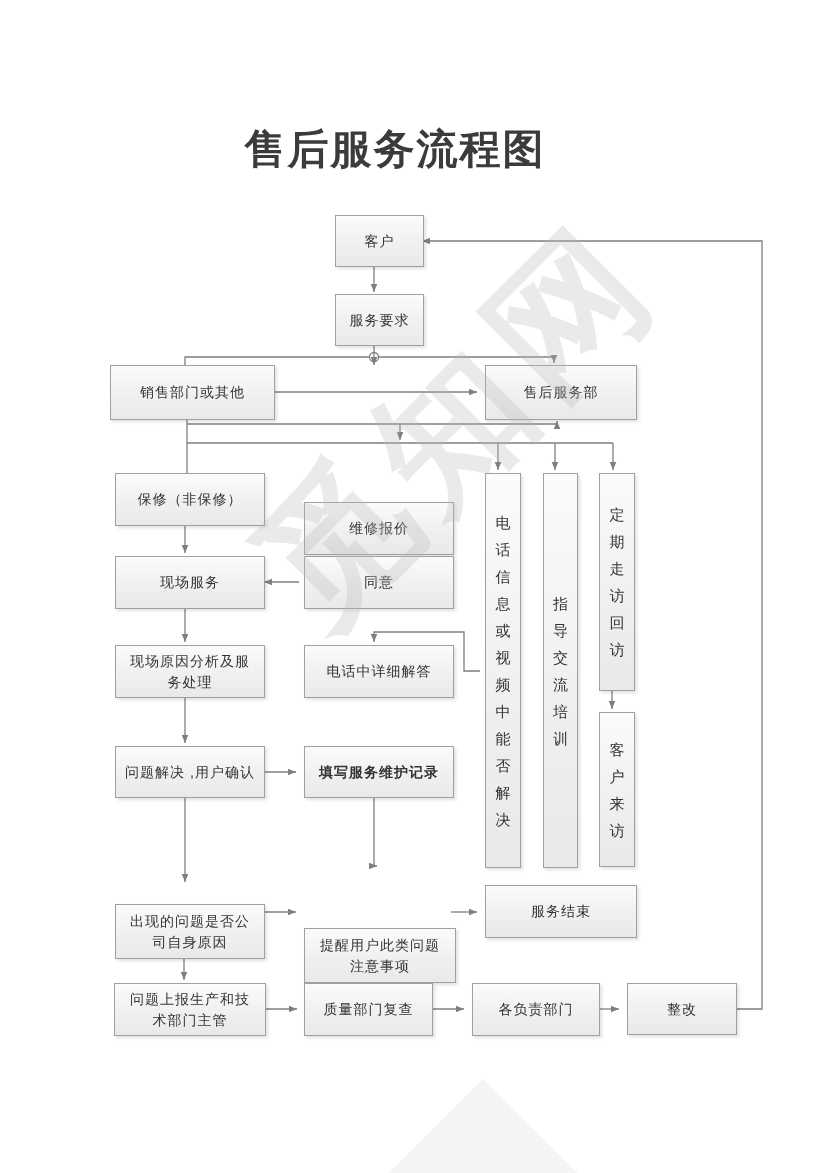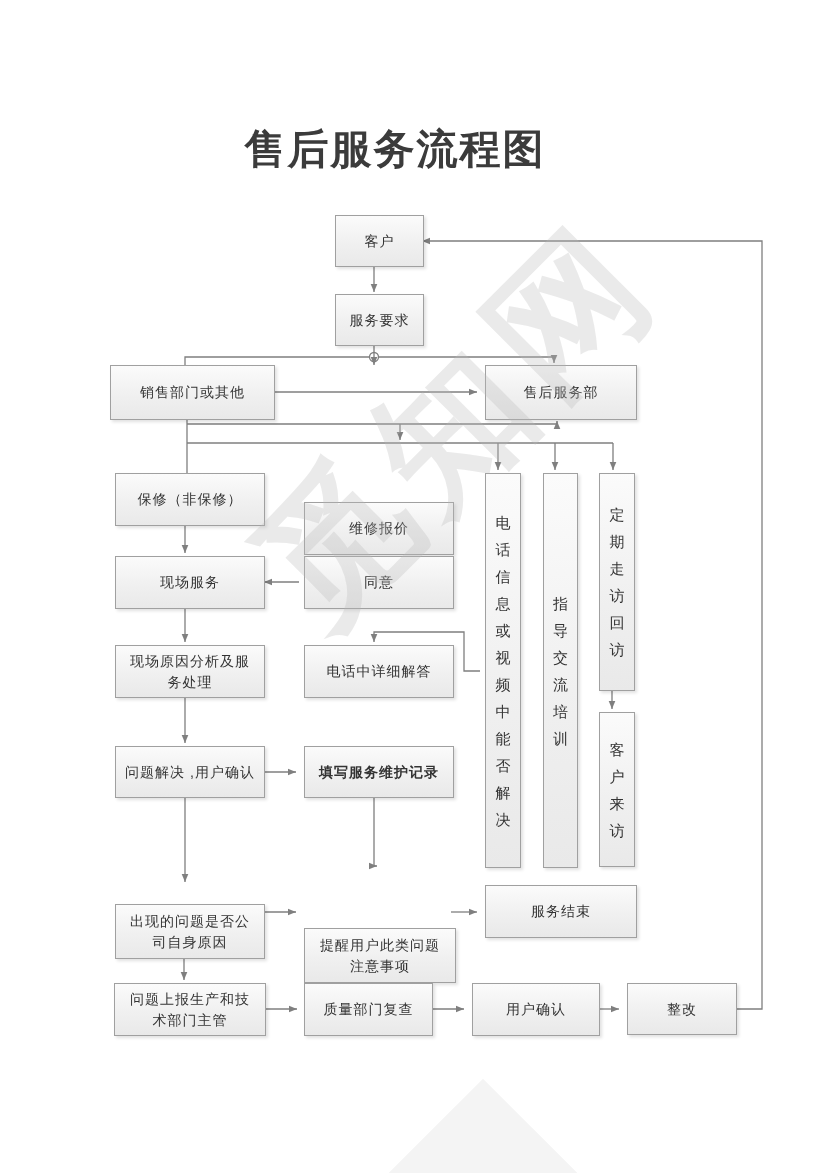--- a/index.html
+++ b/index.html
@@ -114,21 +114,21 @@
       <div class="node nowrap" style="left: 299px; top: 556px; width: 150px; height: 53px;">同意</div>
       <div class="node wrap" style="left: 110px; top: 645px; width: 150px; height: 53px;">现场原因分析及服务处理</div>
       <div class="node nowrap" style="left: 299px; top: 645px; width: 150px; height: 53px;">电话中详细解答</div>
       <div class="node nowrap" style="left: 110px; top: 746px; width: 150px; height: 52px;">问题解决 ,用户确认</div>
       <div class="node bold nowrap" style="left: 299px; top: 746px; width: 150px; height: 52px;">填写服务维护记录</div>
       <div class="node wrap" style="left: 110px; top: 885px; width: 150px; height: 55px; margin-top: 19px;">出现的问题是否公司自身原因</div>
       <div class="node wrap" style="left: 299px; top: 885px; width: 152px; height: 55px; margin-top: 43px;">提醒用户此类问题注意事项</div>
       <div class="node nowrap" style="left: 480px; top: 885px; width: 152px; height: 53px;">服务结束</div>
       <div class="node wrap" style="left: 109px; top: 983px; width: 152px; height: 53px;">问题上报生产和技术部门主管</div>
       <div class="node nowrap" style="left: 299px; top: 983px; width: 129px; height: 53px;">质量部门复查</div>
-      <div class="node nowrap" style="left: 467px; top: 983px; width: 128px; height: 53px;">用户确认</div>
+      <div class="node nowrap" style="left: 467px; top: 983px; width: 128px; height: 53px;">各负责部门</div>
       <div class="node nowrap" style="left: 622px; top: 983px; width: 110px; height: 52px;">整改</div>
       <div class="node vertical" style="left: 480px; top: 473px; width: 36px; height: 395px;">
         <span class="vchar">电</span>
         <span class="vchar">话</span>
         <span class="vchar">信</span>
         <span class="vchar">息</span>
         <span class="vchar">或</span>
         <span class="vchar">视</span>
         <span class="vchar">频</span>
         <span class="vchar">中</span>

